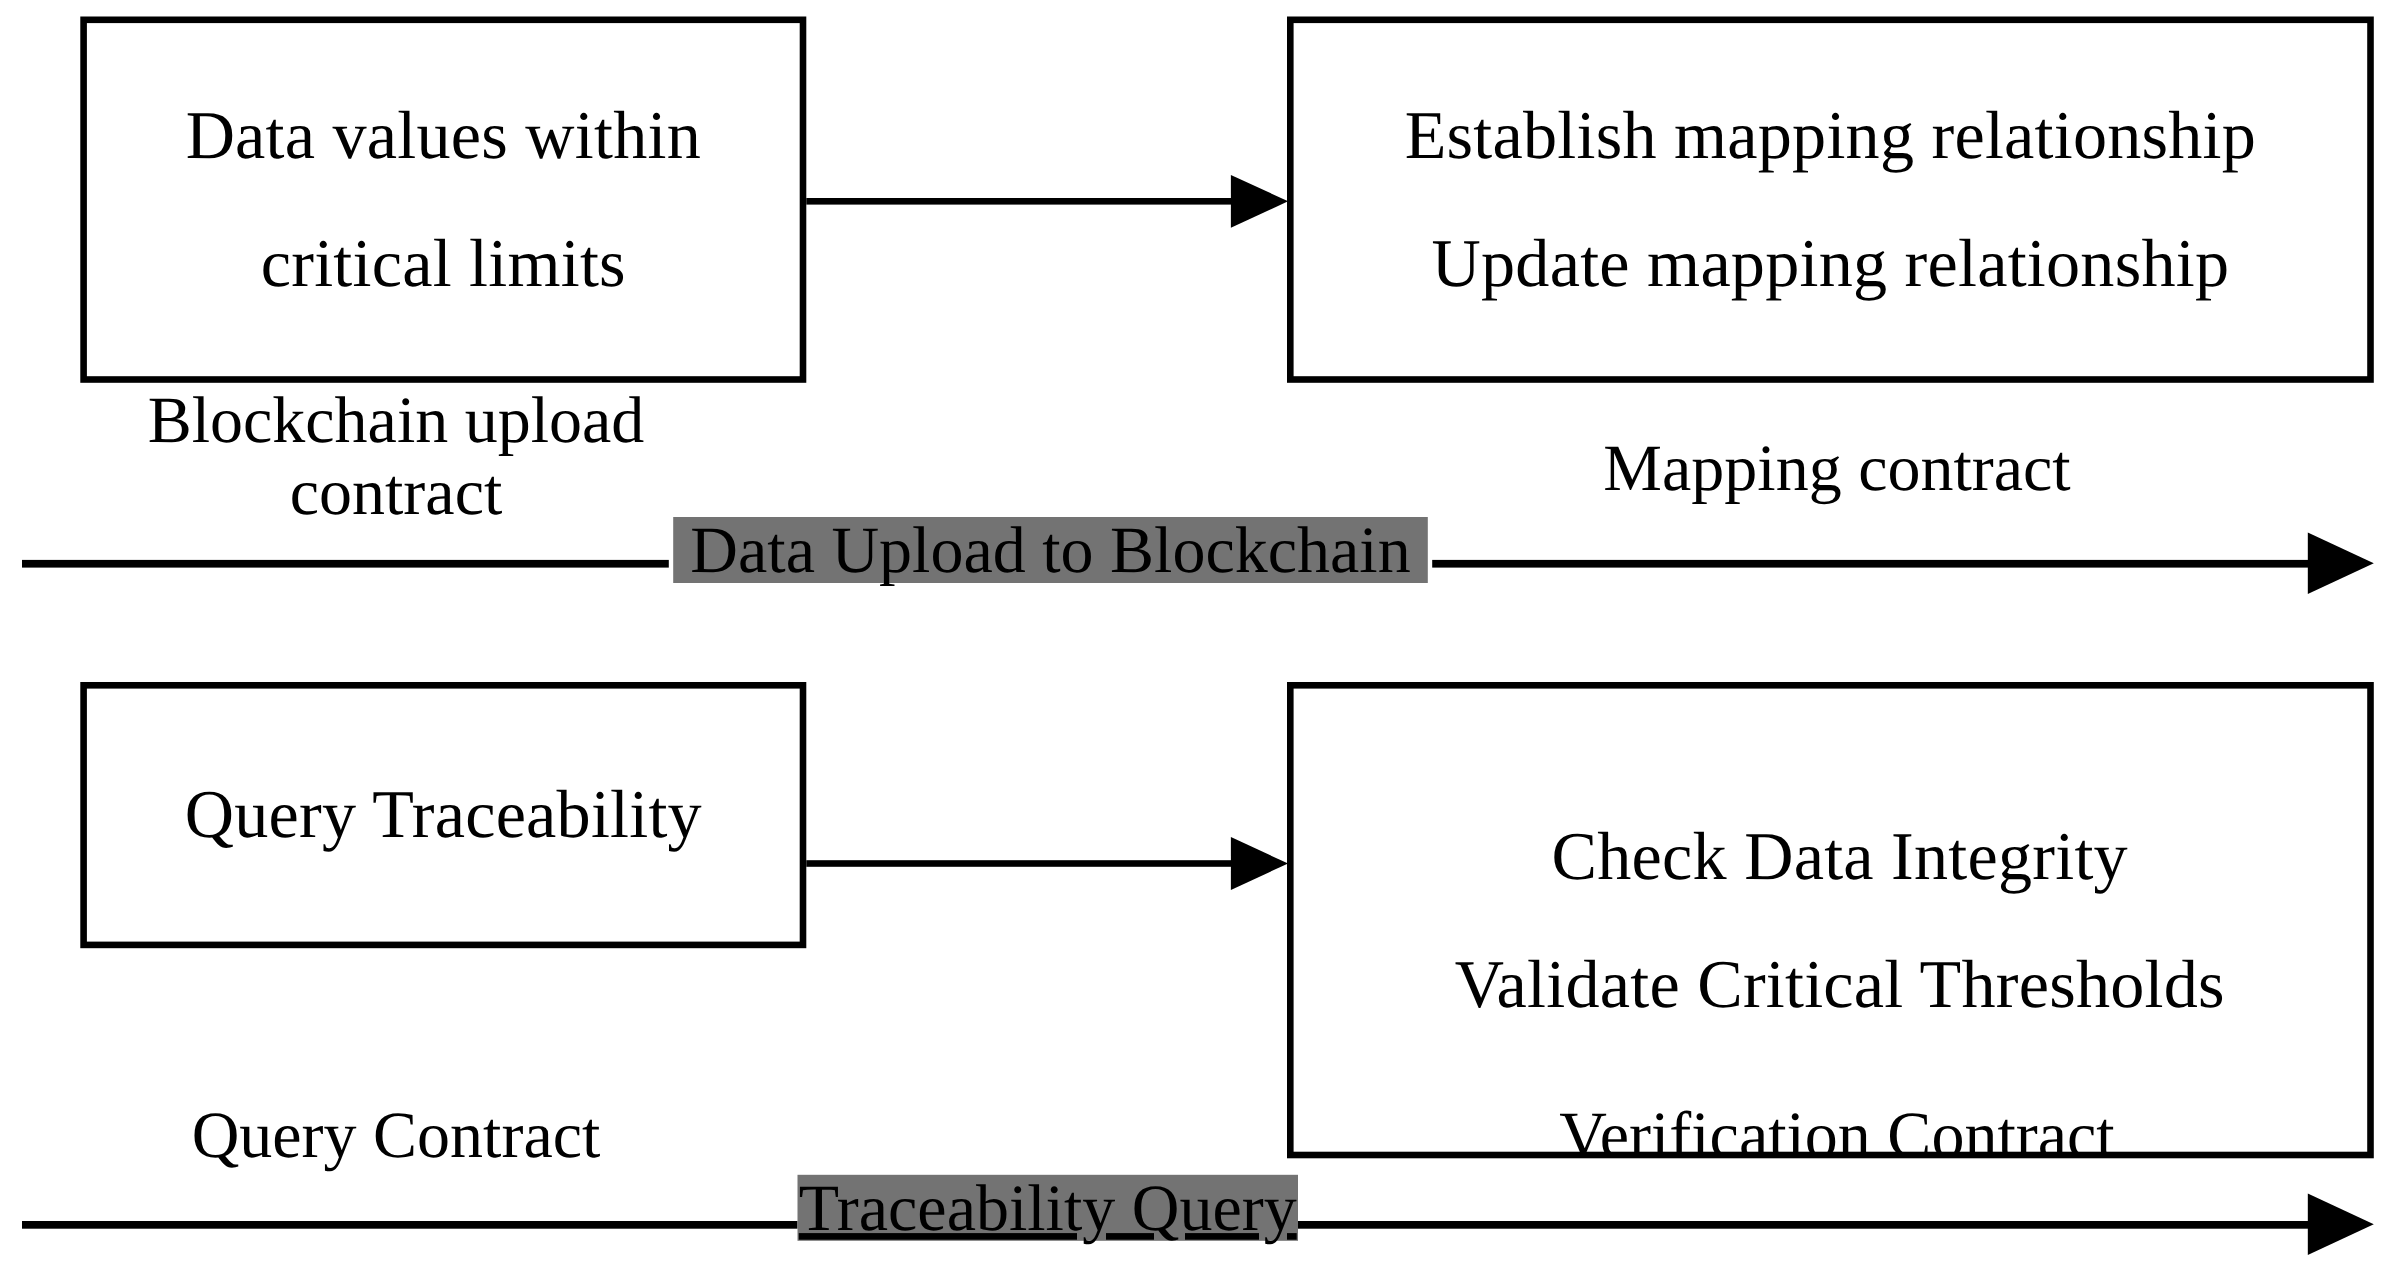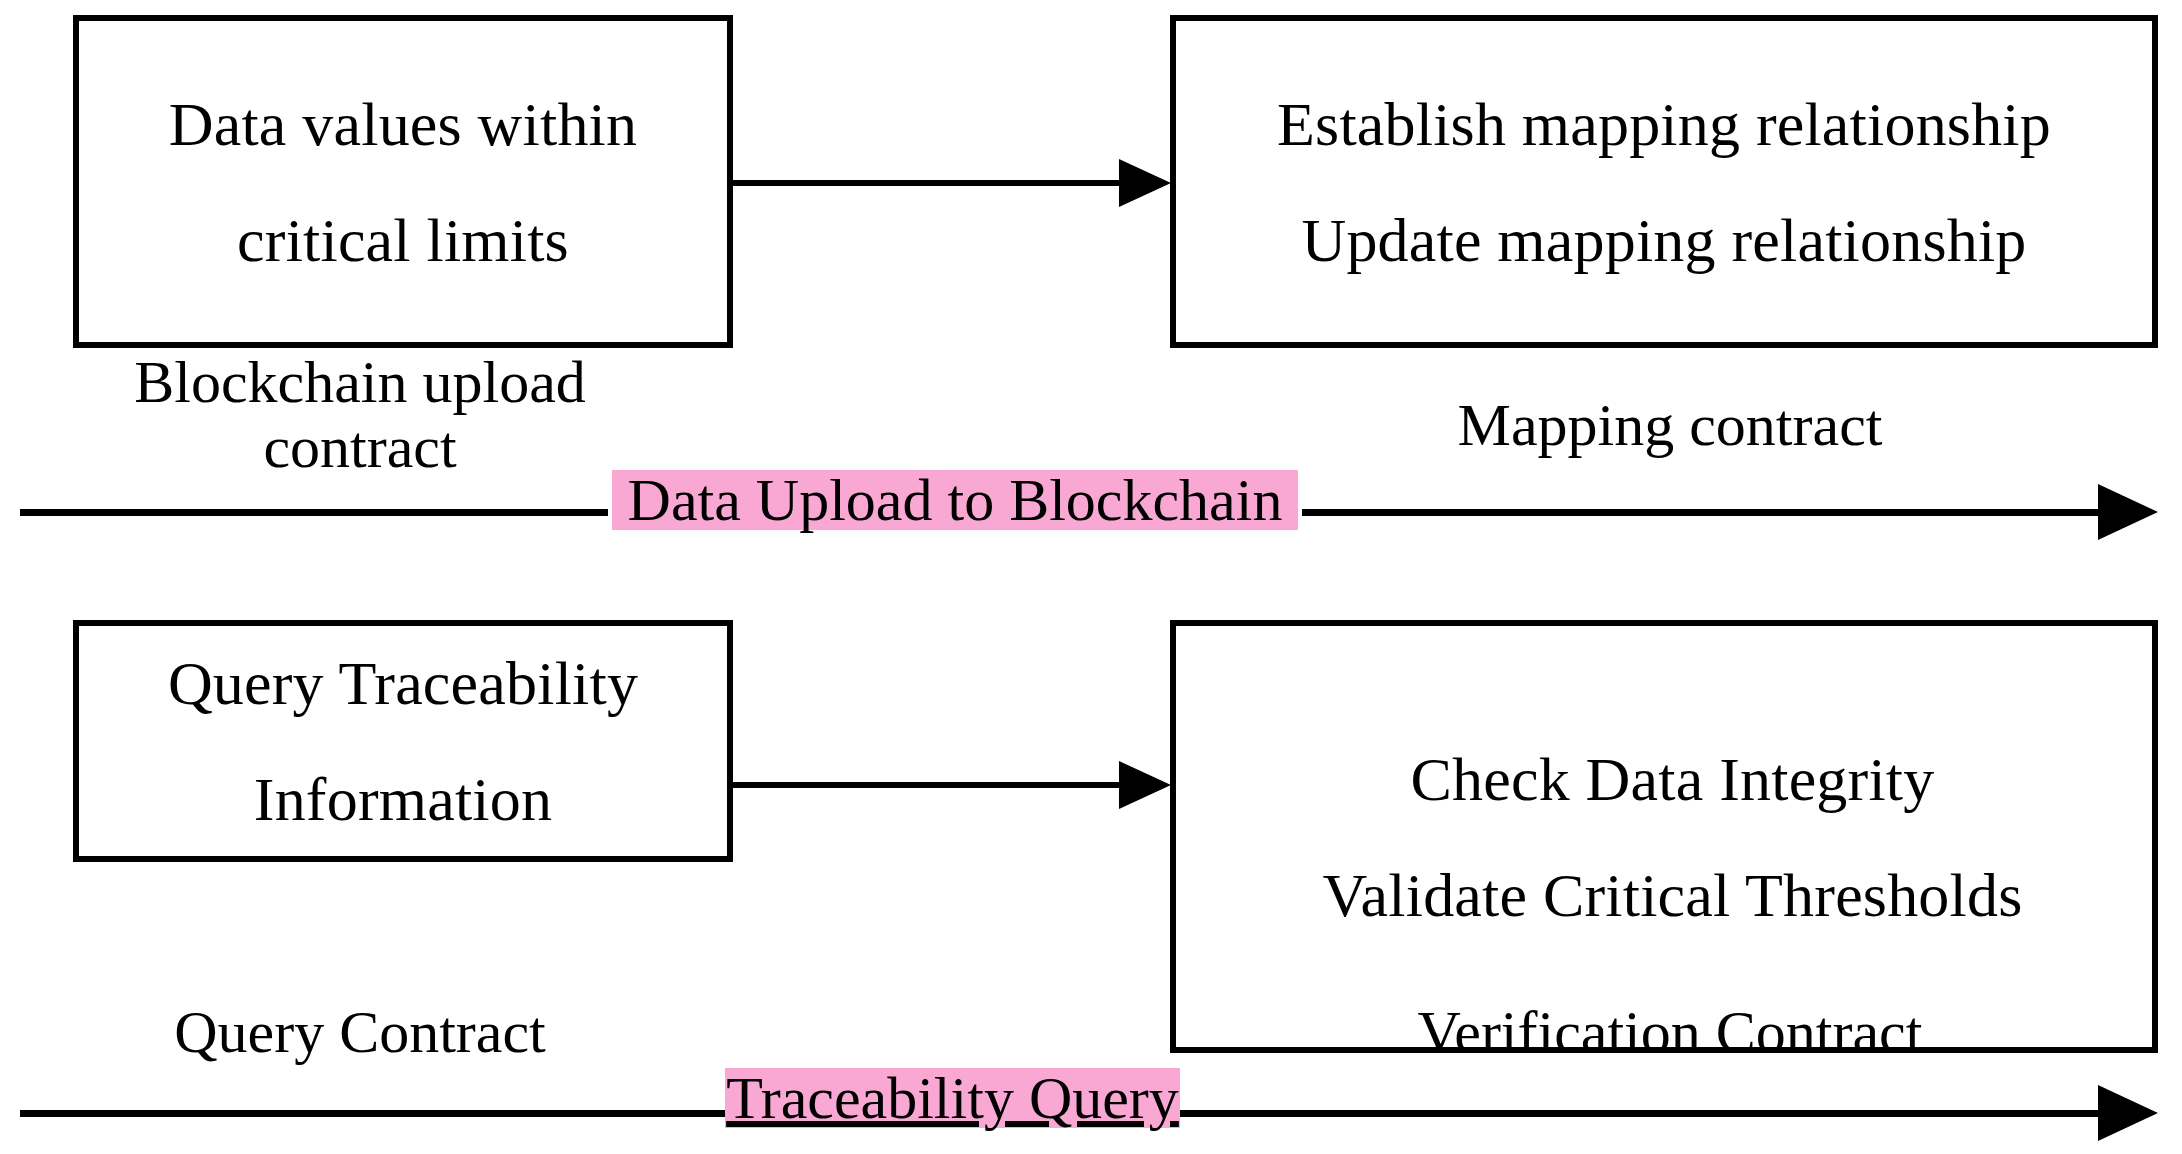--- a/index.html
+++ b/index.html
@@ -102,21 +102,21 @@
     height: 0;
     border-top: 28px solid transparent;
     border-bottom: 28px solid transparent;
     border-left: 60px solid #000000;
   }
   .lane-label {
     position: absolute;
     font-size: 60px;
     line-height: 1;
     white-space: nowrap;
-    background: #f9a8d4;
+    background: #737373;
     text-align: center;
   }
 
   
   #lane1-seg-left   { left: 20px;   top: 509px; width: 588px; }
   #lane1-seg-right  { left: 1302px; top: 509px; width: 798px; }
   #lane1-head       { left: 2098px; top: 484px; }
   #lane1-label      { left: 612px;  top: 470px; width: 686px; }
 
   
@@ -150,21 +150,20 @@
 
   <div class="caption" id="cap-mapping">Mapping contract</div>
 
   <span class="lane-seg" id="lane1-seg-left"></span>
   <span class="lane-label" id="lane1-label">Data Upload to Blockchain</span>
   <span class="lane-seg" id="lane1-seg-right"></span>
   <span class="lane-head" id="lane1-head"></span>
 
   <div class="proc-box" id="box-query">
     <span class="line">Query Traceability</span>
-    <span class="line">Information</span>
   </div>
 
   <div class="caption" id="cap-query">Query Contract</div>
 
   <div class="flow-arrow" id="arrow-query-to-verify">
     <span class="shaft"></span>
     <span class="head"></span>
   </div>
 
   <div class="proc-box" id="box-verify">

